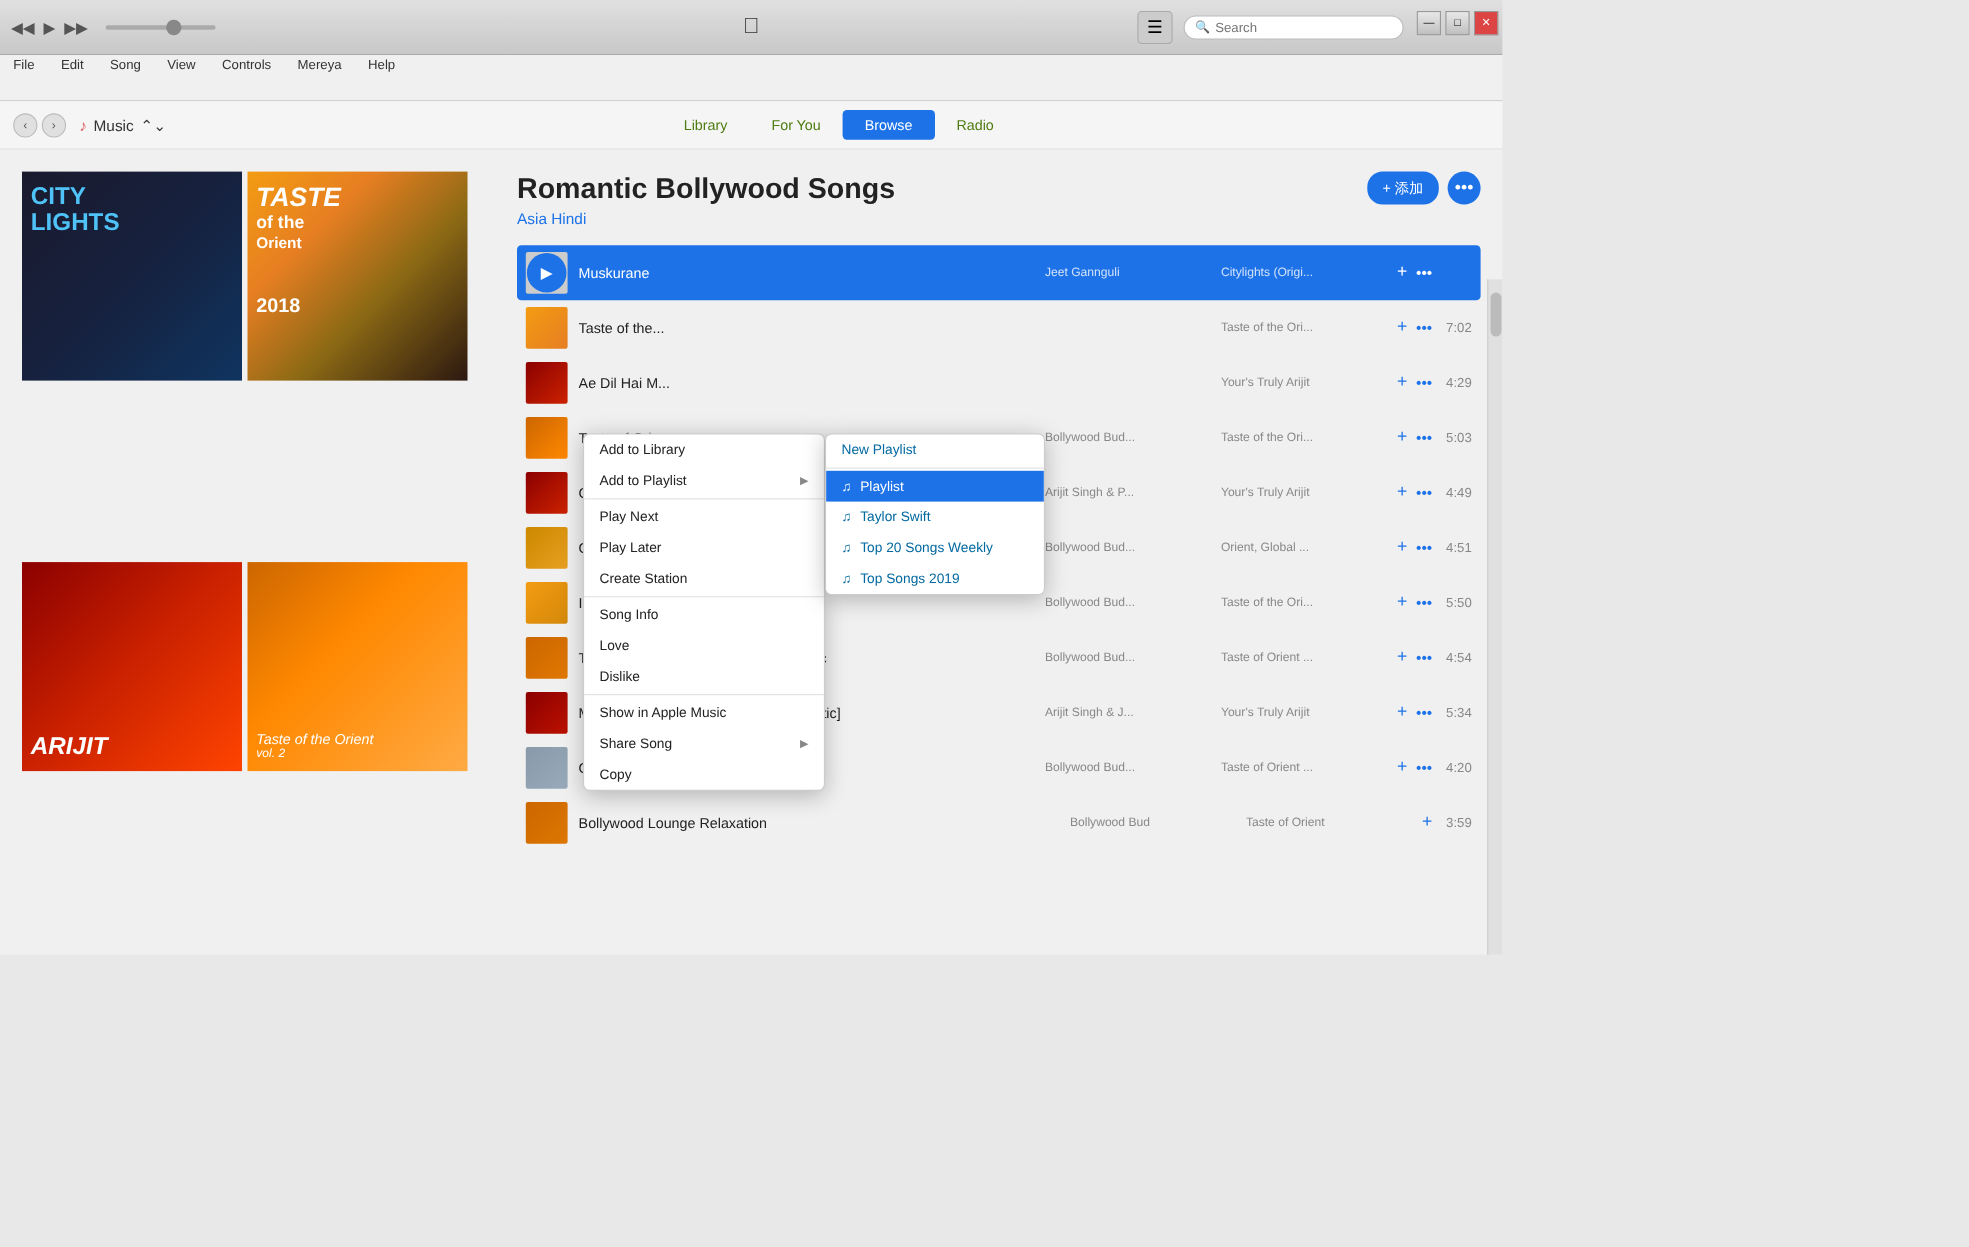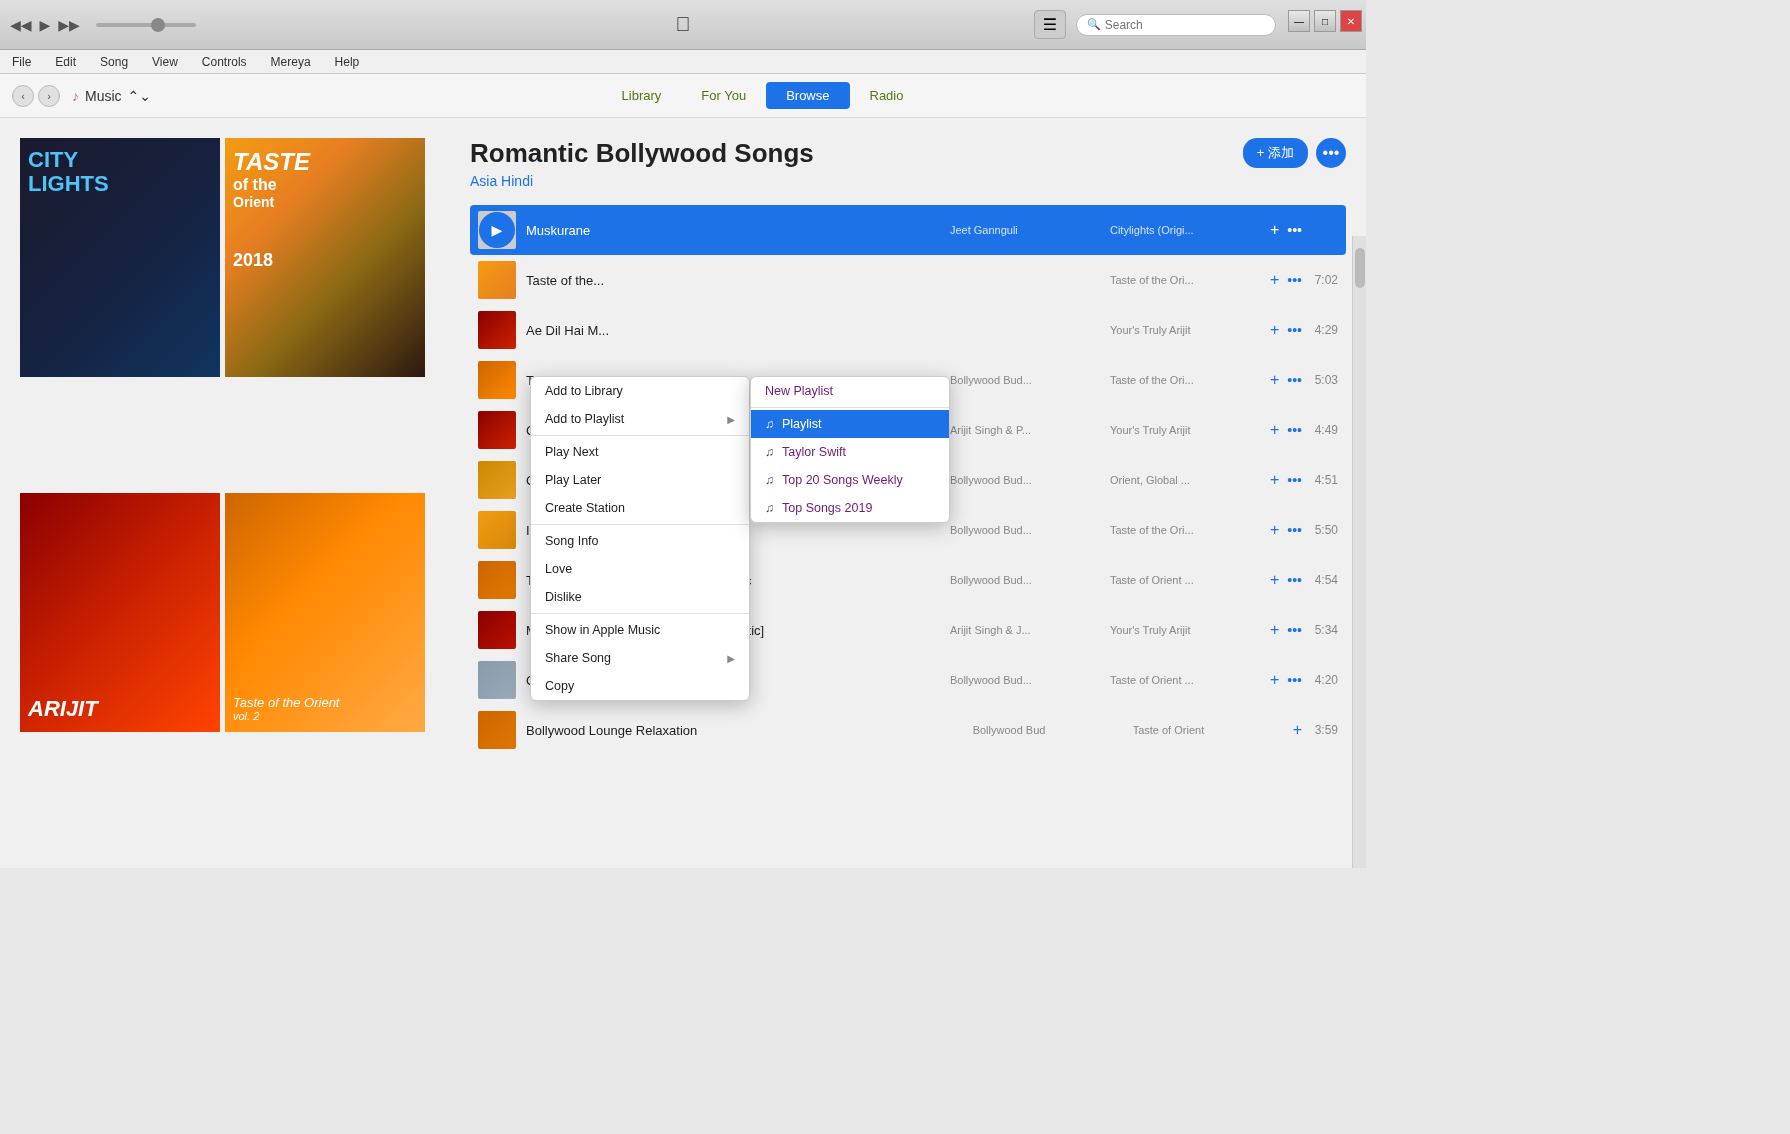--- a/index.html
+++ b/index.html
@@ -97,25 +97,24 @@
       background: linear-gradient(to bottom, #e8e8e8, #c0c0c0);
       border: 1px solid #999;
       display: flex; align-items: center; justify-content: center;
       font-size: 10px;
       cursor: pointer;
     }
     .win-ctrl.close-btn { background: #d44; color: white; }
 
     
     .menu-bar {
-      height: 24px;
+      height: 42px;
       background: #f0f0f0;
       border-bottom: 1px solid #ccc;
       display: flex;
-      align-items: center;
       padding: 0 8px;
       gap: 16px;
     }
     .menu-item {
       font-size: 12px;
       color: #333;
       cursor: pointer;
       padding: 2px 4px;
     }
 
@@ -183,21 +182,21 @@
     .left-panel {
       width: 450px;
       padding: 20px;
       display: grid;
       grid-template-columns: 1fr 1fr;
       grid-template-rows: 1fr 1fr;
       gap: 0;
     }
     .album-art {
       width: 200px;
-      height: 239px;
+      height: 190px;
       background: #ccc;
       overflow: hidden;
       position: relative;
       text-decoration: underline;
     }
     .album-art-1 {
       background: linear-gradient(135deg, #1a1a2e 0%, #16213e 50%, #0f3460 100%);
     }
     .album-art-1-text {
       position: absolute;
@@ -428,21 +427,21 @@
       border: 1px solid #ccc;
       border-radius: 6px;
       box-shadow: 0 4px 20px rgba(0,0,0,0.25);
       width: 200px;
       z-index: 300;
       overflow: hidden;
     }
     .submenu-item {
       padding: 7px 14px;
       font-size: 12.5px;
-      color: #701a75;
+      color: #0369a1;
       cursor: pointer;
       display: flex;
       align-items: center;
       gap: 8px;
     }
     .submenu-item.selected { background: #1d72e8; color: white; }
     .submenu-item .sub-icon { font-size: 12px; }
     .submenu-separator {
       height: 1px;
       background: #e0e0e0;

